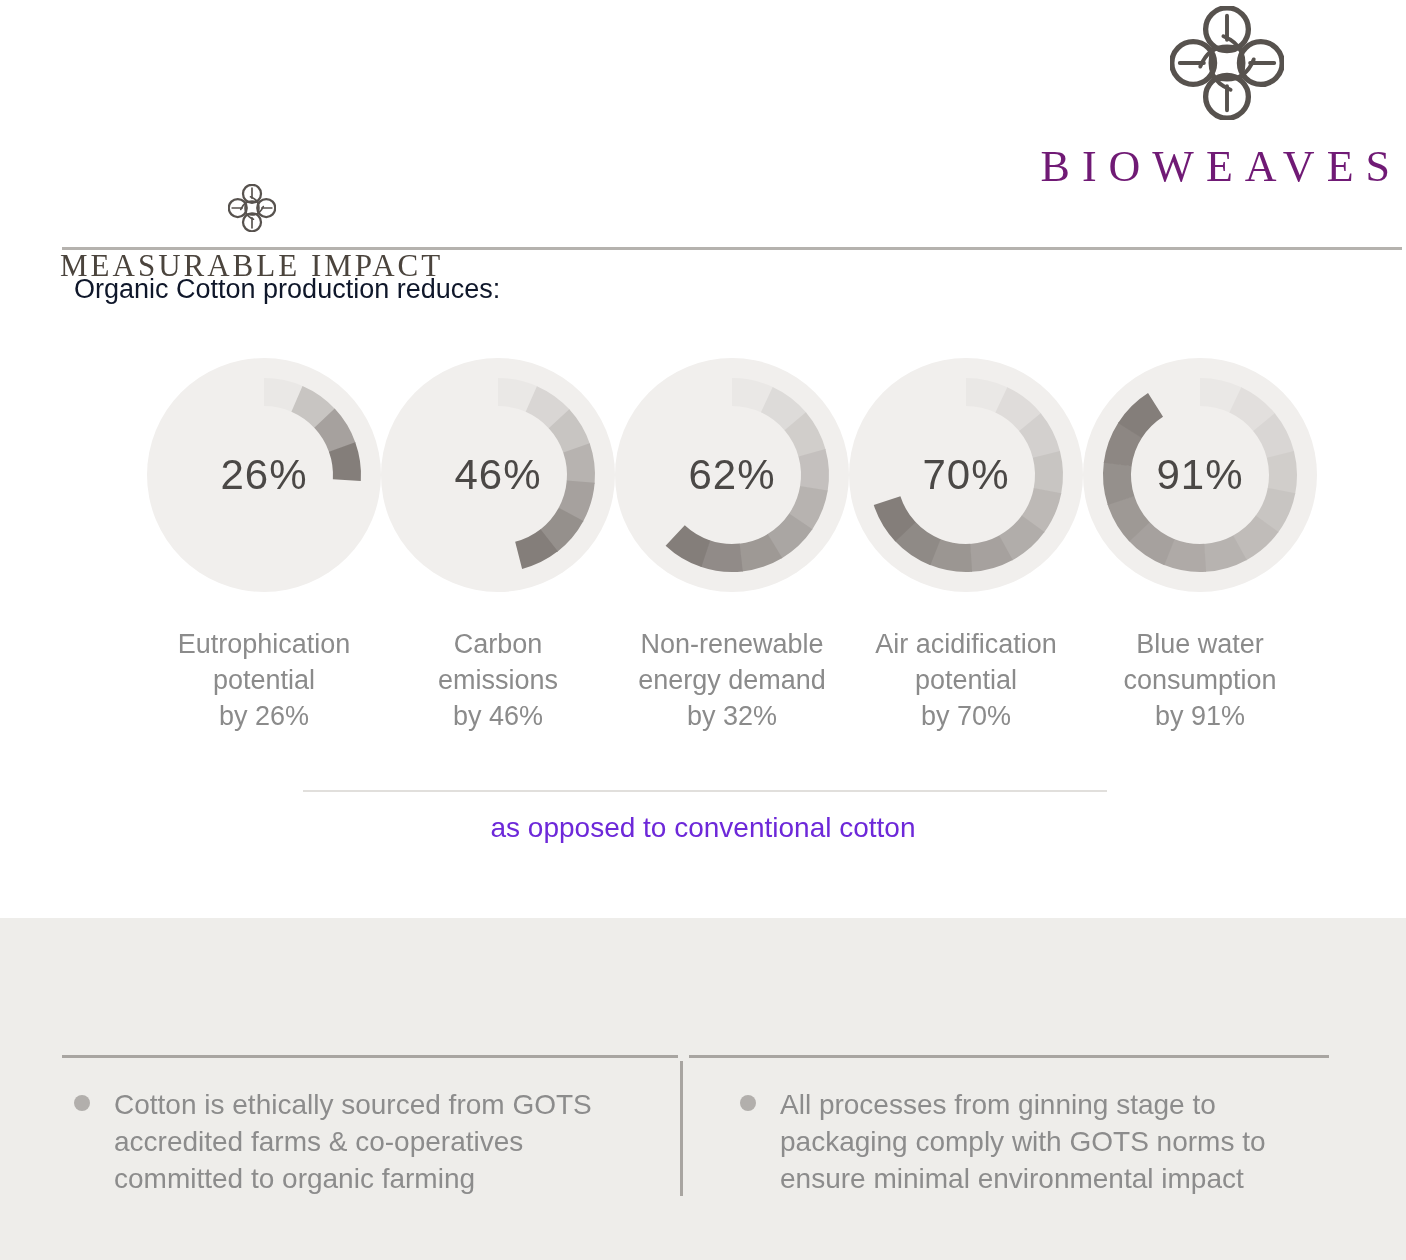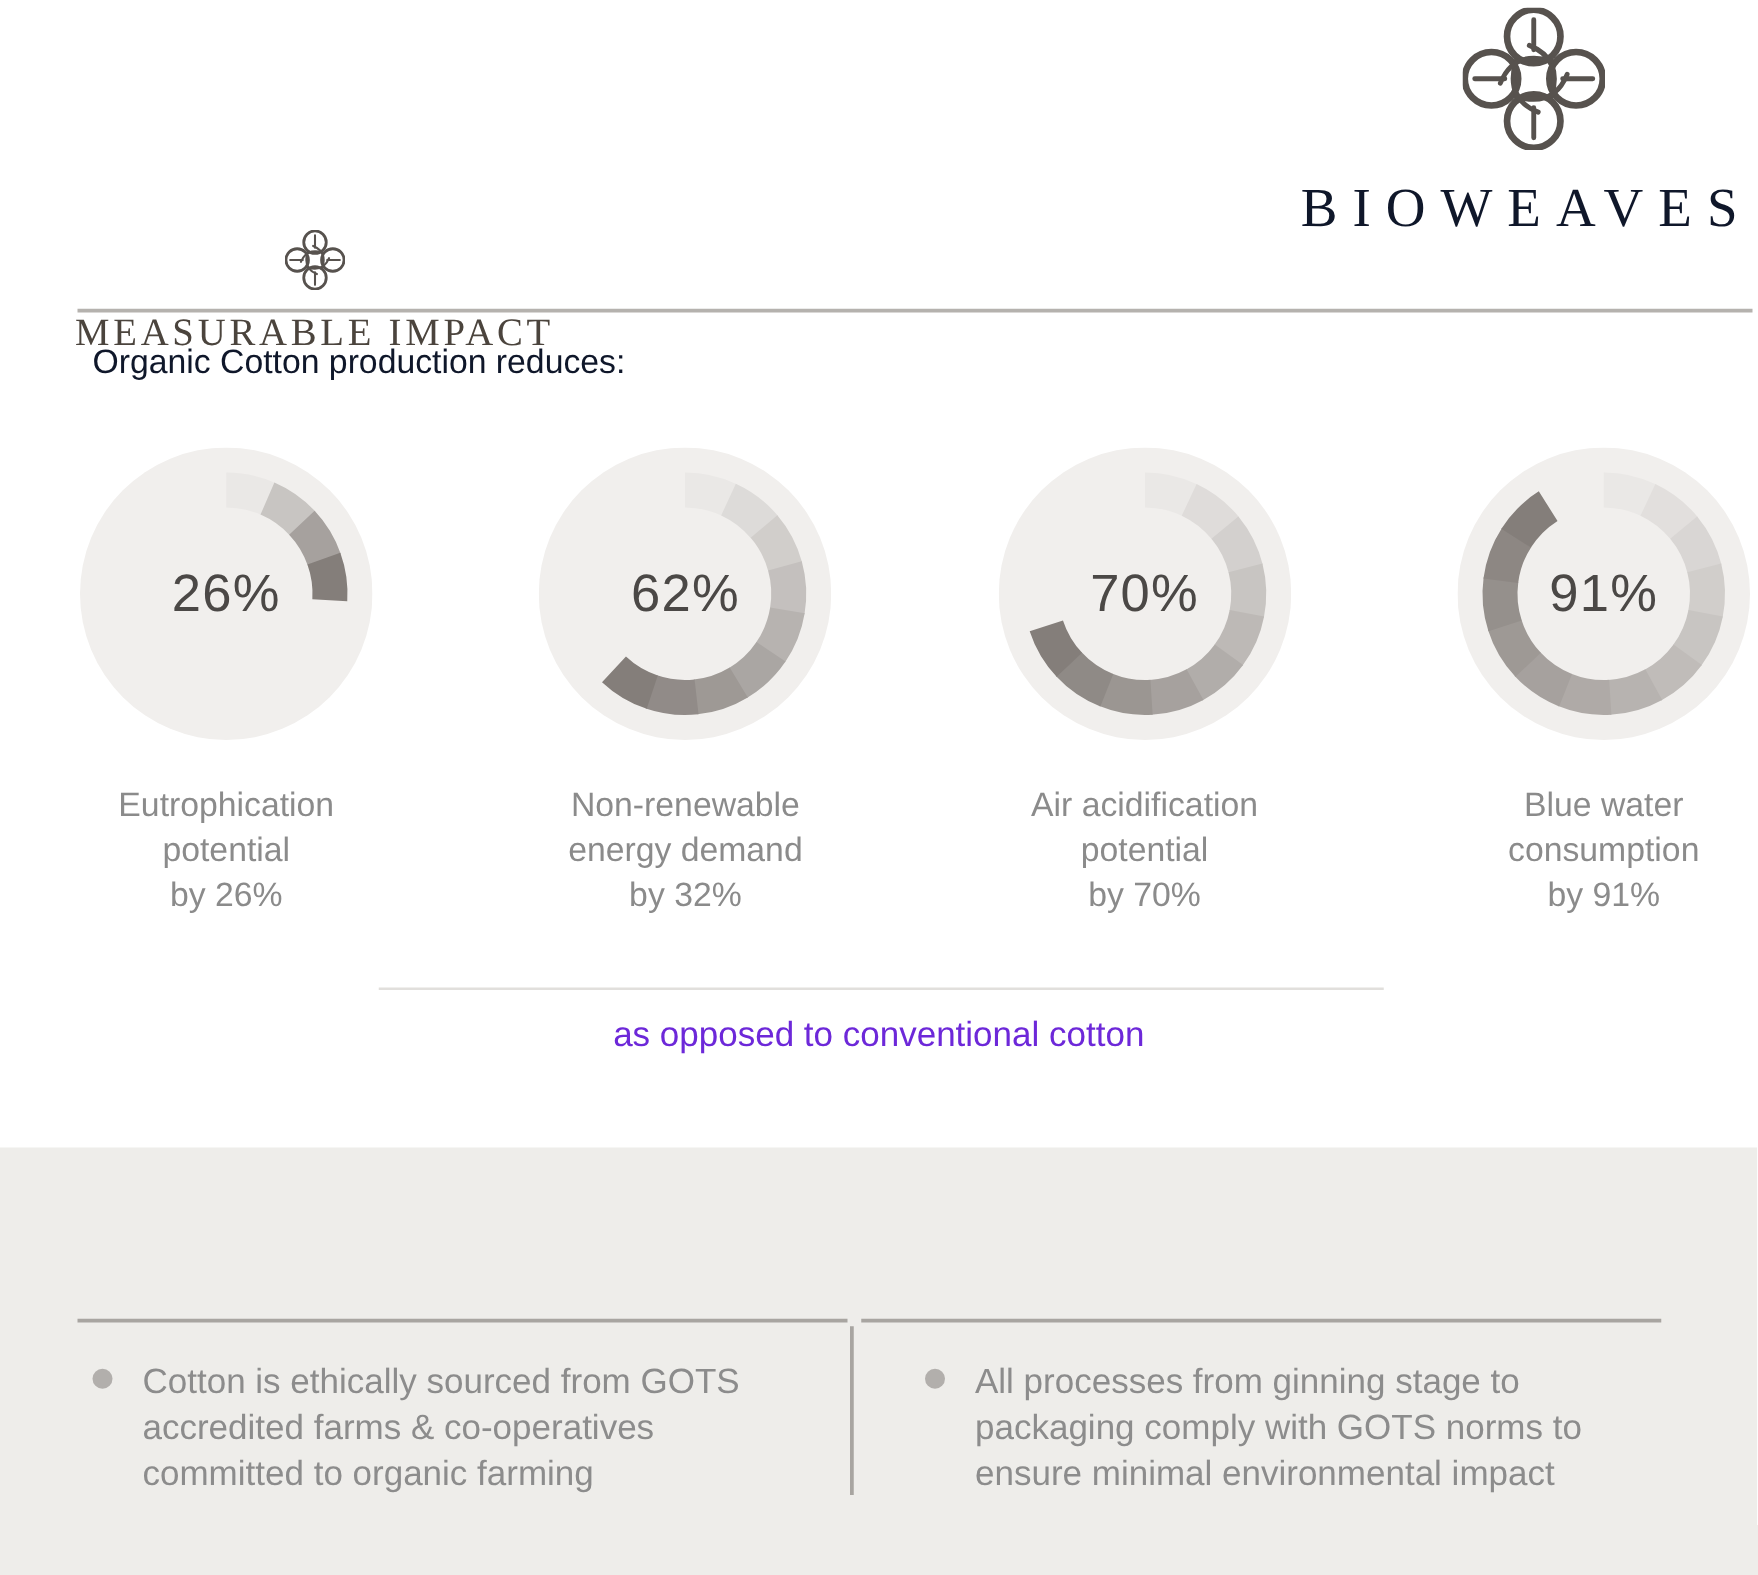--- a/index.html
+++ b/index.html
@@ -8,36 +8,36 @@
     width:1406px;height:1260px;
     background:#ffffff;
     font-family:"Liberation Sans", sans-serif;
     overflow:hidden;
   }
   
   .brand-icon{position:absolute;top:6px;left:1170px;width:114px;height:114px;color:#57524e;}
   .wordmark{
     position:absolute;top:141px;right:4px;
     font-family:"Liberation Serif", serif;
-    font-size:44px;letter-spacing:12px;color:#0f172a;
+    font-size:44px;letter-spacing:12px;color:#701a75;
     white-space:nowrap;
   }
   
   .sec-head{position:absolute;display:flex;align-items:center;gap:16px;flex-direction:column;}
   .impact-head{top:184px;left:60px;}
   .sec-head .orn{width:48px;height:48px;color:#57524e;flex:0 0 auto;}
   .sec-title{
     margin:0;font-family:"Liberation Serif", serif;font-weight:400;
     font-size:31px;letter-spacing:3px;color:#4b443d;white-space:nowrap;
   }
   .gots-title{font-variant:small-caps;font-size:36px;letter-spacing:2px;color:#524d48;}
   .rule-top{position:absolute;top:247px;left:62px;right:4px;height:3px;background:#b5b2ae;}
   .intro{position:absolute;top:274px;left:74px;margin:0;font-size:27px;color:#0f172a;}
   
-  .donut-row{position:absolute;top:358px;left:64px;right:6px;display:flex;justify-content:space-between;}
+  .donut-row{position:absolute;top:358px;left:64px;right:6px;display:flex;justify-content:center;}
   .donut-fig{margin:0;width:234px;text-align:center;}
   .donut-wrap{position:relative;width:234px;height:234px;}
   .donut-wrap svg{display:block;}
   .pct{
     position:absolute;inset:0;display:flex;align-items:center;justify-content:center;
     font-size:42px;color:#4b4846;letter-spacing:1px;
   }
   .donut-cap{
     margin-top:34px;font-size:27px;line-height:36px;color:#8b8b8b;
     white-space:pre-line;text-align:center;
@@ -111,20 +111,38 @@
         <div class="pct">26%</div>
       </div>
       <figcaption class="donut-cap">Eutrophication
 potential
 by 26%</figcaption>
     </figure>
     <figure class="donut-fig">
       <div class="donut-wrap">
         <svg width="234" height="234" viewBox="0 0 234 234">
             <circle cx="117" cy="117" r="117" fill="#f1efed"></circle>
+            <path d="M 117.00 34.00 A 83 83 0 0 1 150.97 41.27" fill="none" stroke="rgb(234,232,230)" stroke-width="28"></path>
+            <path d="M 150.30 40.98 A 83 83 0 0 1 178.50 61.26" fill="none" stroke="rgb(217,214,212)" stroke-width="28"></path>
+            <path d="M 178.01 60.73 A 83 83 0 0 1 195.70 90.62" fill="none" stroke="rgb(200,197,194)" stroke-width="28"></path>
+            <path d="M 195.46 89.94 A 83 83 0 0 1 199.67 124.42" fill="none" stroke="rgb(183,179,176)" stroke-width="28"></path>
+            <path d="M 199.73 123.70 A 83 83 0 0 1 189.74 156.97" fill="none" stroke="rgb(166,161,158)" stroke-width="28"></path>
+            <path d="M 190.09 156.33 A 83 83 0 0 1 167.59 182.80" fill="none" stroke="rgb(149,144,140)" stroke-width="28"></path>
+            <path d="M 168.17 182.35 A 83 83 0 0 1 137.64 197.39" fill="none" stroke="rgb(132,126,122)" stroke-width="28"></path>
+          </svg>
+        <div class="pct">46%</div>
+      </div>
+      <figcaption class="donut-cap">Carbon
+emissions
+by 46%</figcaption>
+    </figure>
+    <figure class="donut-fig">
+      <div class="donut-wrap">
+        <svg width="234" height="234" viewBox="0 0 234 234">
+            <circle cx="117" cy="117" r="117" fill="#f1efed"></circle>
             <path d="M 117.00 34.00 A 83 83 0 0 1 152.47 41.96" fill="none" stroke="rgb(234,232,230)" stroke-width="28"></path>
             <path d="M 151.81 41.65 A 83 83 0 0 1 180.67 63.76" fill="none" stroke="rgb(221,219,217)" stroke-width="28"></path>
             <path d="M 180.21 63.21 A 83 83 0 0 1 197.13 95.38" fill="none" stroke="rgb(209,206,203)" stroke-width="28"></path>
             <path d="M 196.94 94.68 A 83 83 0 0 1 198.81 130.98" fill="none" stroke="rgb(196,192,190)" stroke-width="28"></path>
             <path d="M 198.93 130.27 A 83 83 0 0 1 185.40 164.01" fill="none" stroke="rgb(183,179,176)" stroke-width="28"></path>
             <path d="M 185.81 163.41 A 83 83 0 0 1 159.38 188.37" fill="none" stroke="rgb(170,166,163)" stroke-width="28"></path>
             <path d="M 160.00 188.00 A 83 83 0 0 1 125.53 199.56" fill="none" stroke="rgb(158,153,149)" stroke-width="28"></path>
             <path d="M 126.25 199.48 A 83 83 0 0 1 90.11 195.53" fill="none" stroke="rgb(145,139,136)" stroke-width="28"></path>
             <path d="M 90.80 195.76 A 83 83 0 0 1 60.18 177.50" fill="none" stroke="rgb(132,126,122)" stroke-width="28"></path>
           </svg>

